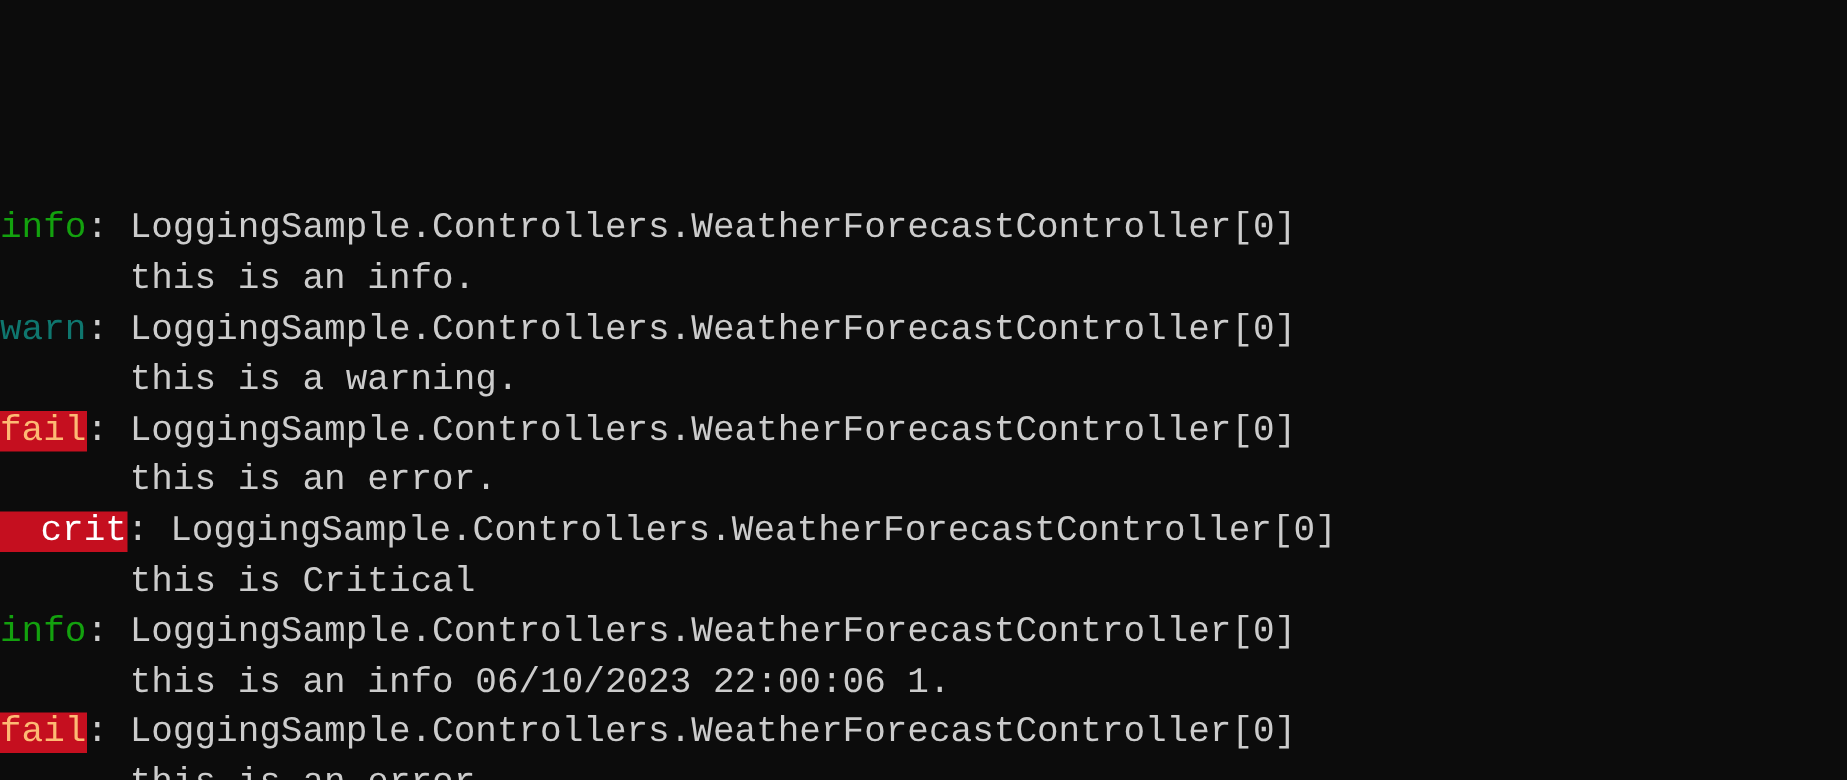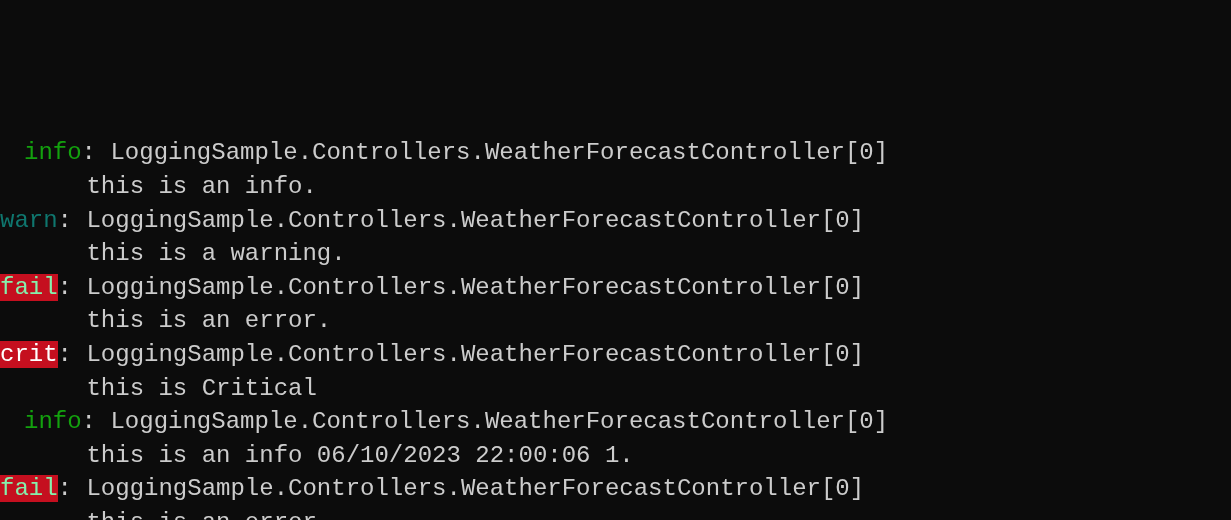--- a/index.html
+++ b/index.html
@@ -17,32 +17,32 @@
       white-space: pre;
       width: 1231px;
       height: 520px;
       overflow: hidden;
     }
     .log-line {
       display: block;
     }
     .level-info {
       color: #13a10e;
-      margin-left: 24px;
     }
     .level-warn {
       color: #0f766e;
     }
     .level-fail {
       background-color: #c50f1f;
-      color: #86efac;
+      color: #fdba74;
     }
     .level-crit {
       background-color: #c50f1f;
       color: #ffffff;
+      padding-left: 27px;
     }
     .log-text {
       color: #cccccc;
     }
   </style>
 </head>
 <body>
 
 
 

